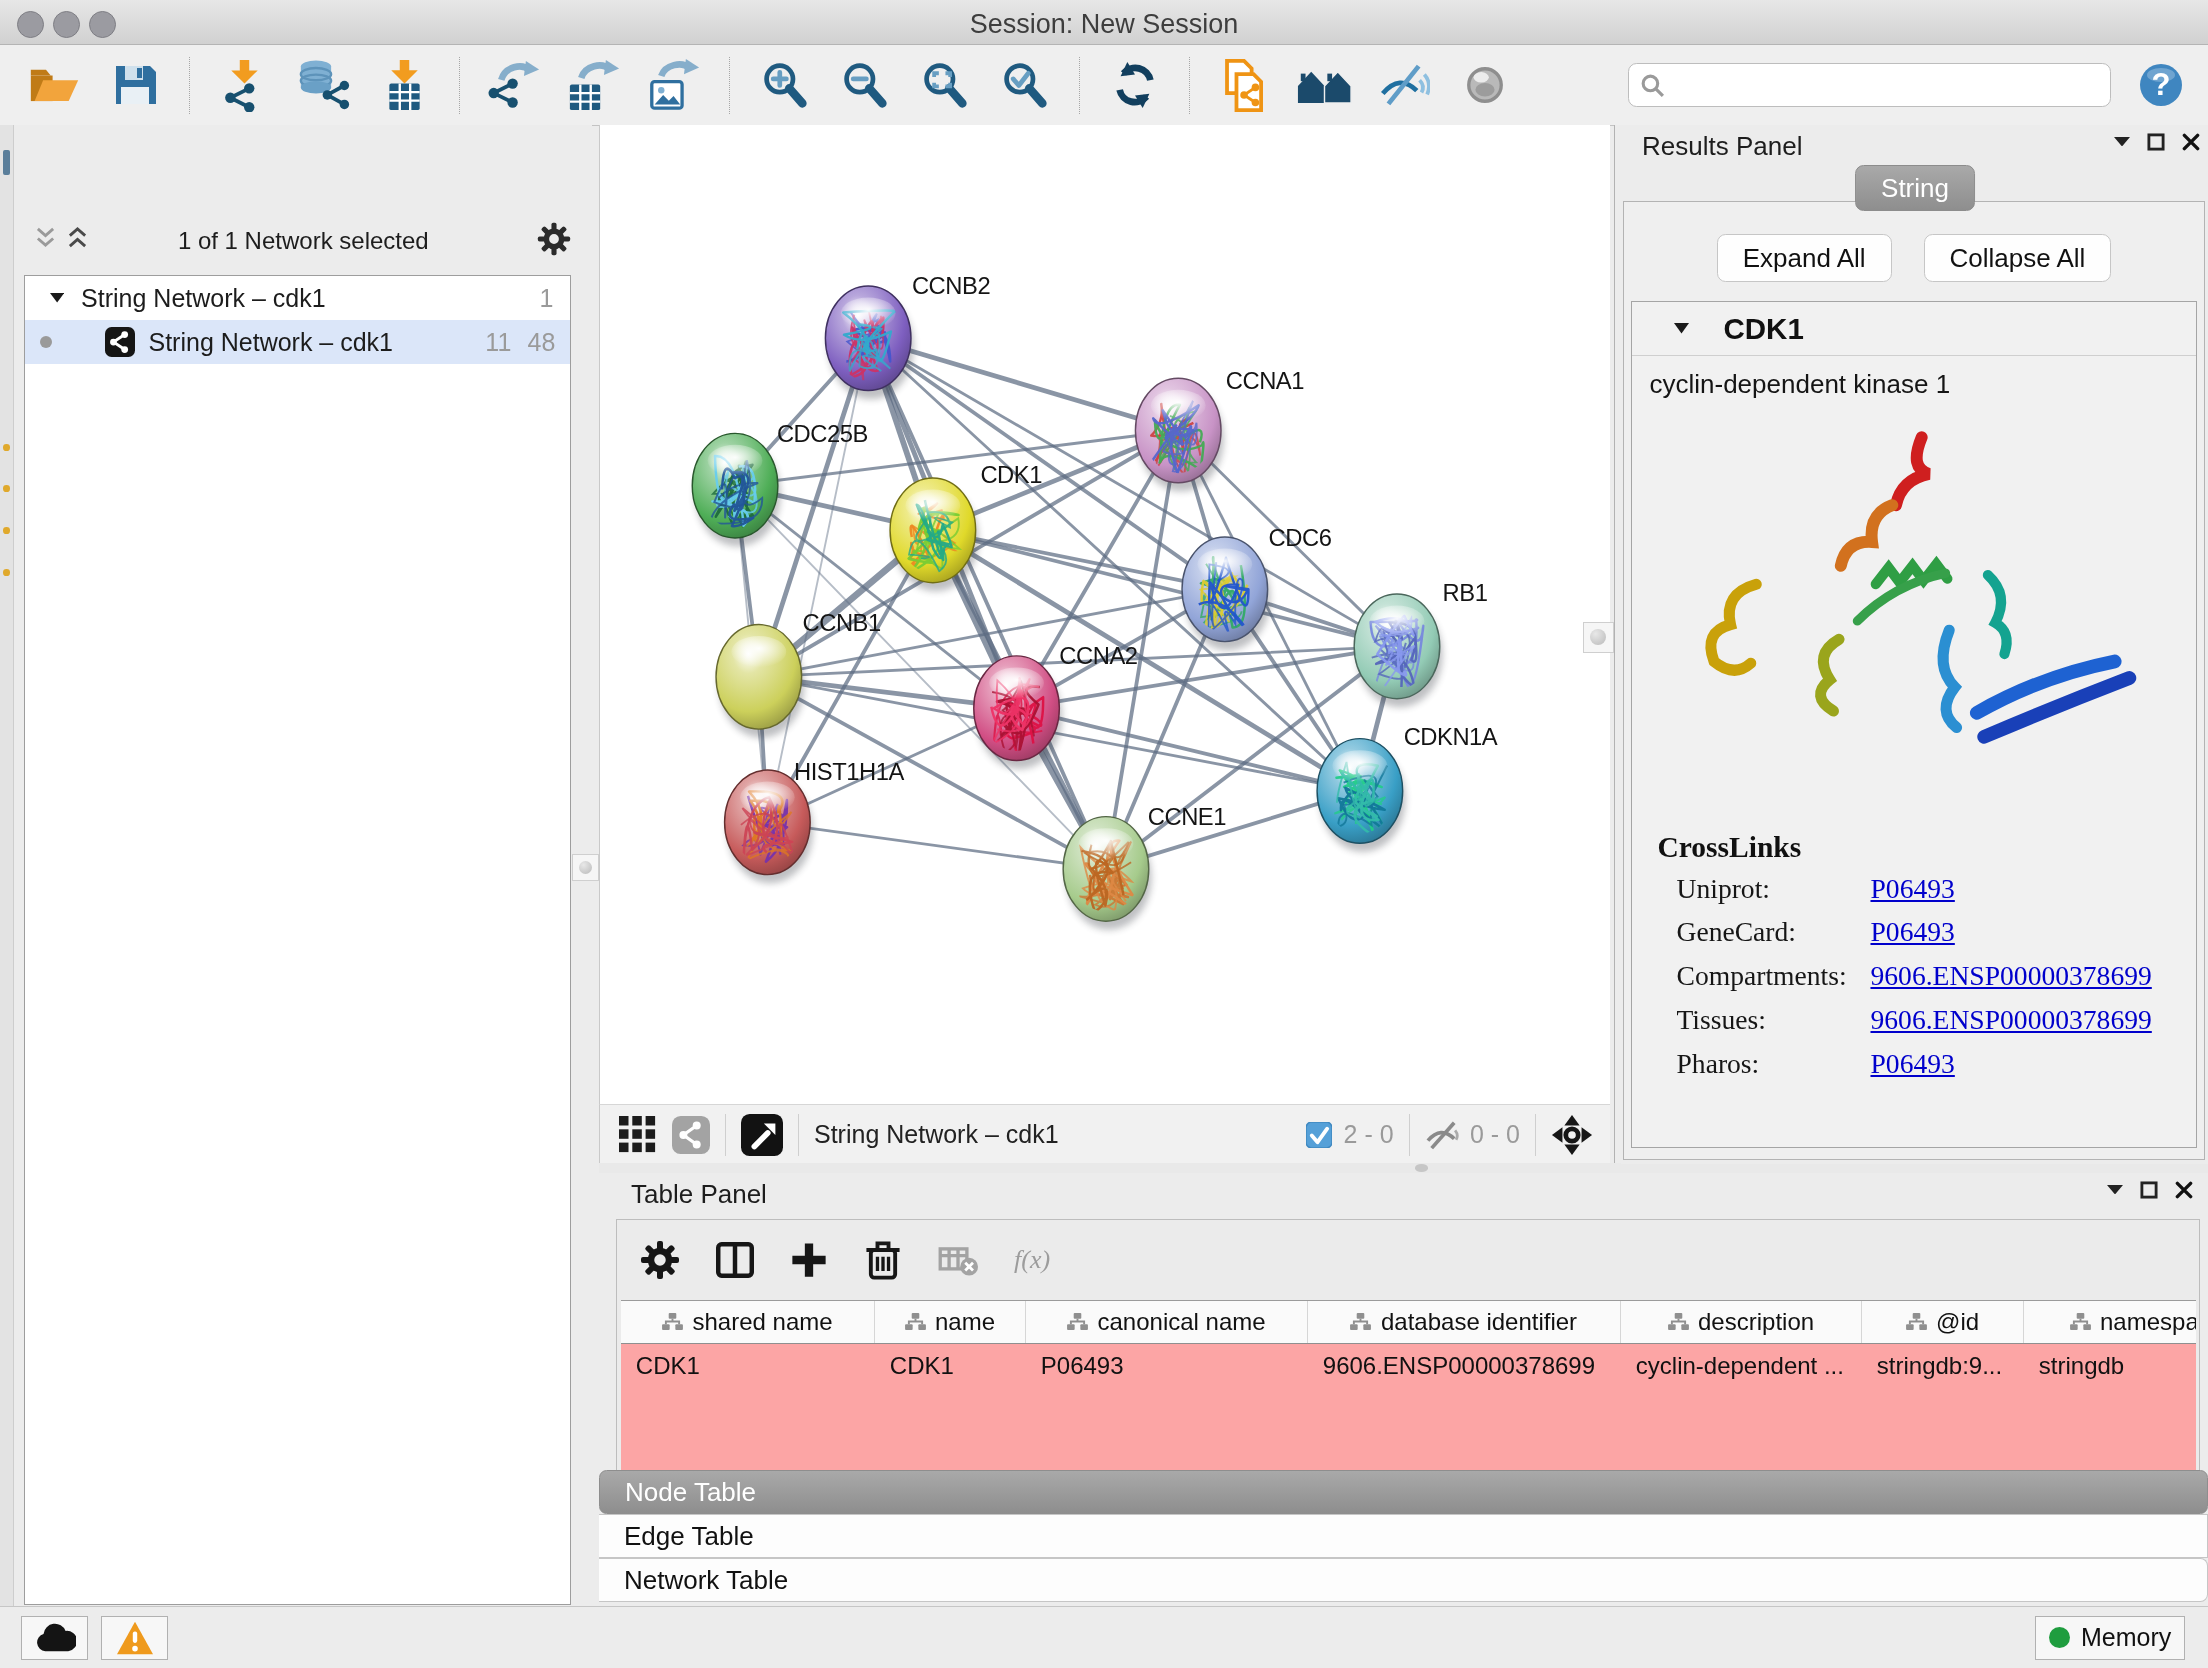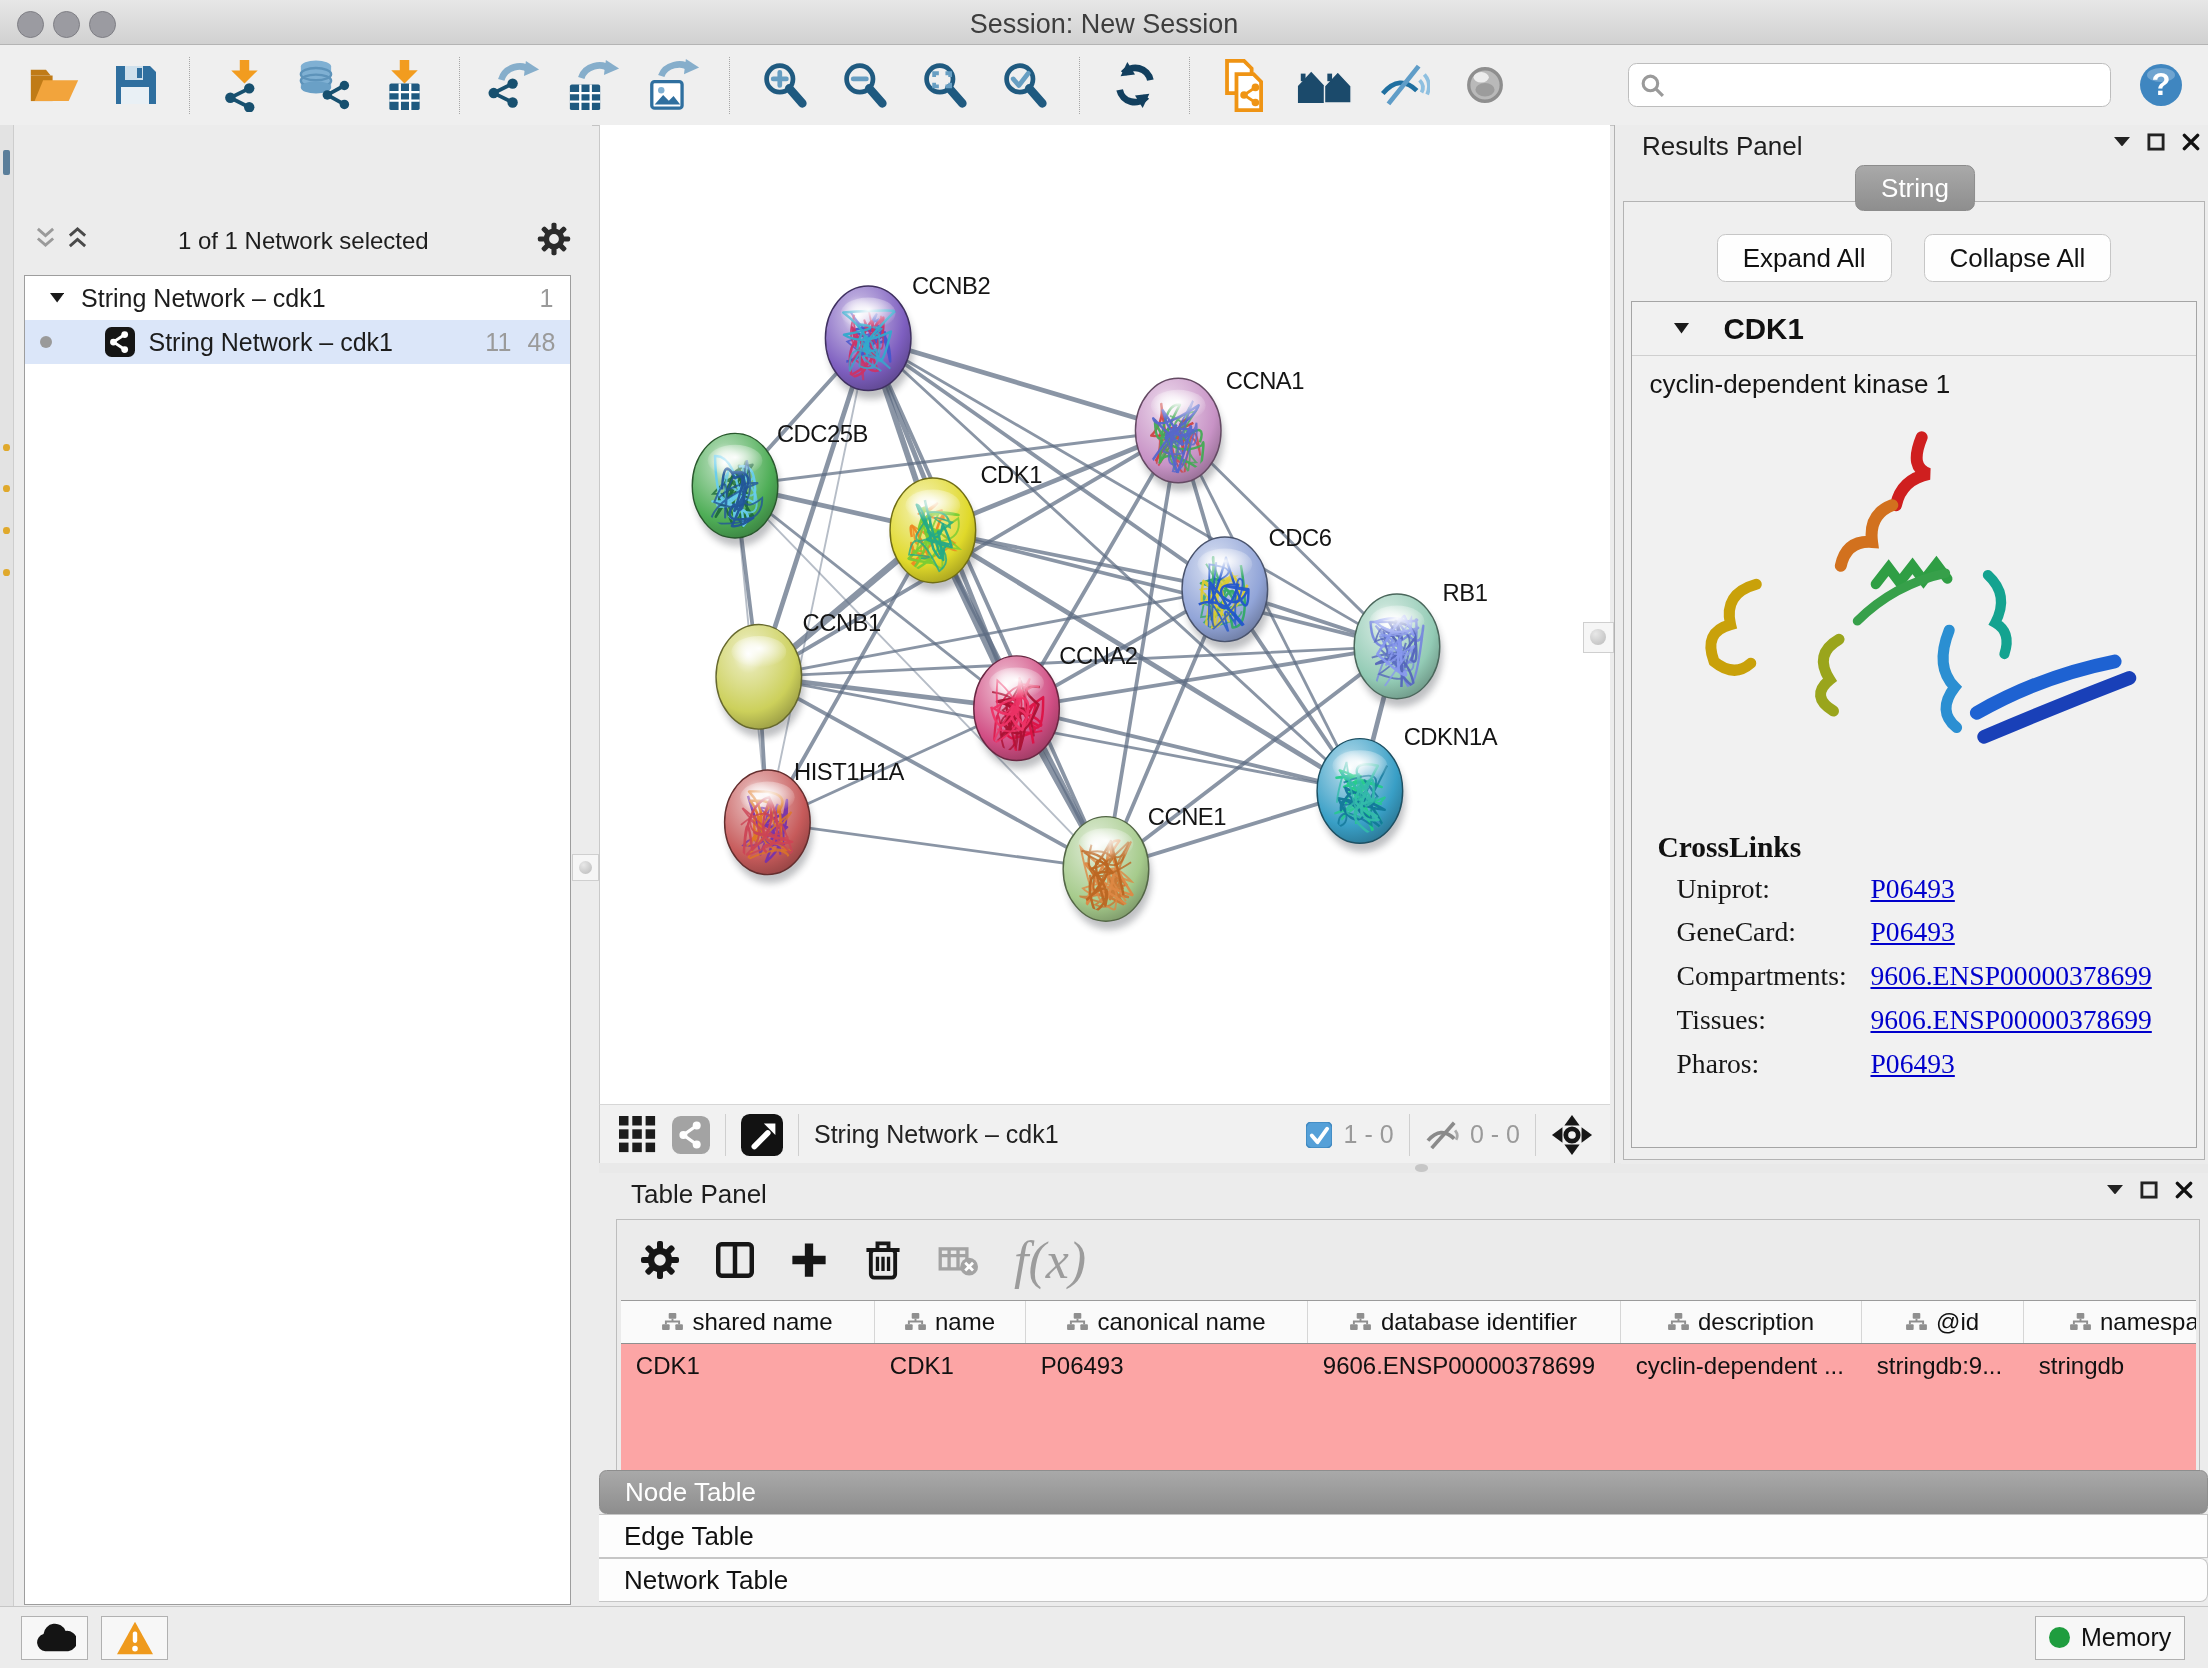--- a/index.html
+++ b/index.html
@@ -89,21 +89,21 @@
            font-weight:bold;font-size:29.5px;color:#111;}
   .xrow{position:absolute;left:0;font-family:"Liberation Serif",serif;font-size:27.6px;}
   .xlabel{position:absolute;left:44px;color:#161616;white-space:nowrap;}
   .xvalue{position:absolute;left:238px;color:#0000cc;text-decoration:underline;white-space:nowrap;}
 
   
   .table-panel{position:absolute;left:599px;top:1173px;width:1609px;height:435px;background:#ececec;}
   .tp-inner{position:absolute;left:17px;right:7.6px;top:46px;height:335px;background:#ebebeb;
             border:1.9px solid #bdbdbd;}
   .tp-tools{position:absolute;left:23px;top:0;height:80px;display:flex;align-items:center;gap:36px;}
-  .fx{font-family:"Liberation Serif",serif;font-style:italic;font-size:52px;color:#9c9c9c;}
+  .fx{font-family:"Liberation Serif",serif;font-style:italic;font-size:26px;color:#9c9c9c;}
   .tbl{position:absolute;left:3.8px;right:3.8px;top:80px;bottom:53px;background:#fca5a5;
        border-top:1.9px solid #9a9a9a;overflow:hidden;}
   .tbl-head{display:flex;height:42px;border-bottom:1.9px solid #8f8f8f;background:#fafafa;}
   .th{display:flex;align-items:center;justify-content:center;gap:9.5px;font-size:24px;color:#111;
       border-right:1px solid #d6d6d6;flex:0 0 auto;box-sizing:border-box;}
   .tbl-row{display:flex;height:44px;align-items:center;}
   .td{font-size:24px;color:#111;padding-left:15px;flex:0 0 auto;box-sizing:border-box;
       white-space:nowrap;overflow:hidden;}
   .tbl-scroll{position:absolute;left:3.8px;right:3.8px;bottom:25px;height:27px;background:#f6f6f6;
               border-top:1px solid #ddd;}
@@ -708,21 +708,21 @@
     <path d="M14 34L28 20" stroke="#fff" stroke-width="6" stroke-linecap="round"></path>
     <path d="M24 10h12v12z" fill="#fff"></path>
   </svg>
   <span class="ntsep"></span>
   <span class="net-name">String Network – cdk1</span>
   <span style="margin-left:auto;display:flex;align-items:center;">
     <svg width="26" height="26" viewBox="0 0 27 27">
       <rect width="27" height="27" rx="6" fill="#55a0d8" stroke="#3f88c0" stroke-width="1.5"></rect>
       <path d="M6 14l6 7 10-14" stroke="#fff" stroke-width="4" fill="none" stroke-linecap="round" stroke-linejoin="round"></path>
     </svg>
-    <span class="cnt-gray" style="margin-left:11.4px">1 - 0</span>
+    <span class="cnt-gray" style="margin-left:11.4px">2 - 0</span>
     <span class="ntsep"></span>
     <svg width="34" height="30" viewBox="0 0 36 32">
       <path d="M3 22Q17 6 31 20" stroke="#8a8a8a" stroke-width="4" fill="none"></path>
       <path d="M7 30L31 3" stroke="#8a8a8a" stroke-width="4"></path>
       <path d="M32 11q4 5 1 10" stroke="#ababab" stroke-width="3" fill="none"></path>
     </svg>
     <span class="cnt-gray" style="margin-left:11.4px">0 - 0</span>
     <span class="ntsep"></span>
     <svg style="margin-right:17px" width="42" height="42" viewBox="0 0 44 44">
       <g fill="#161616">

